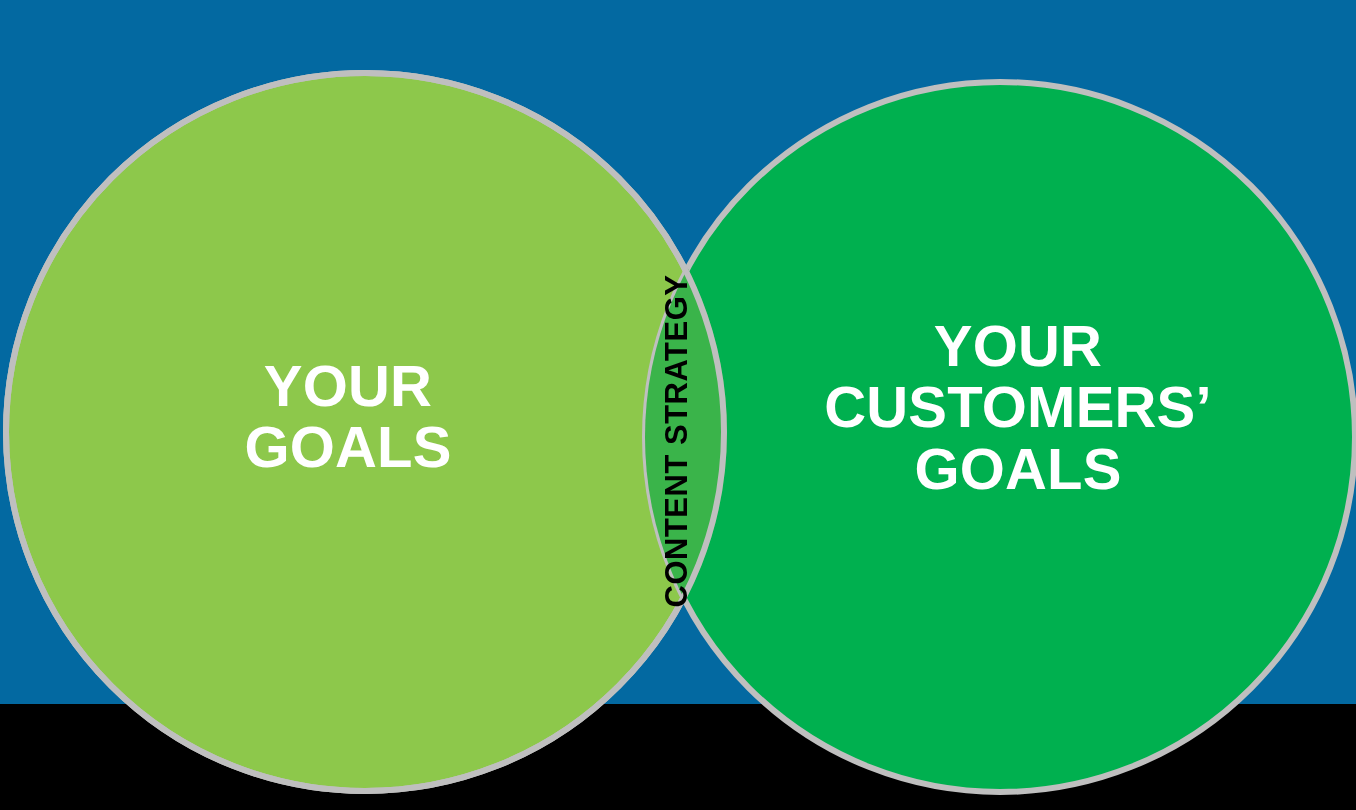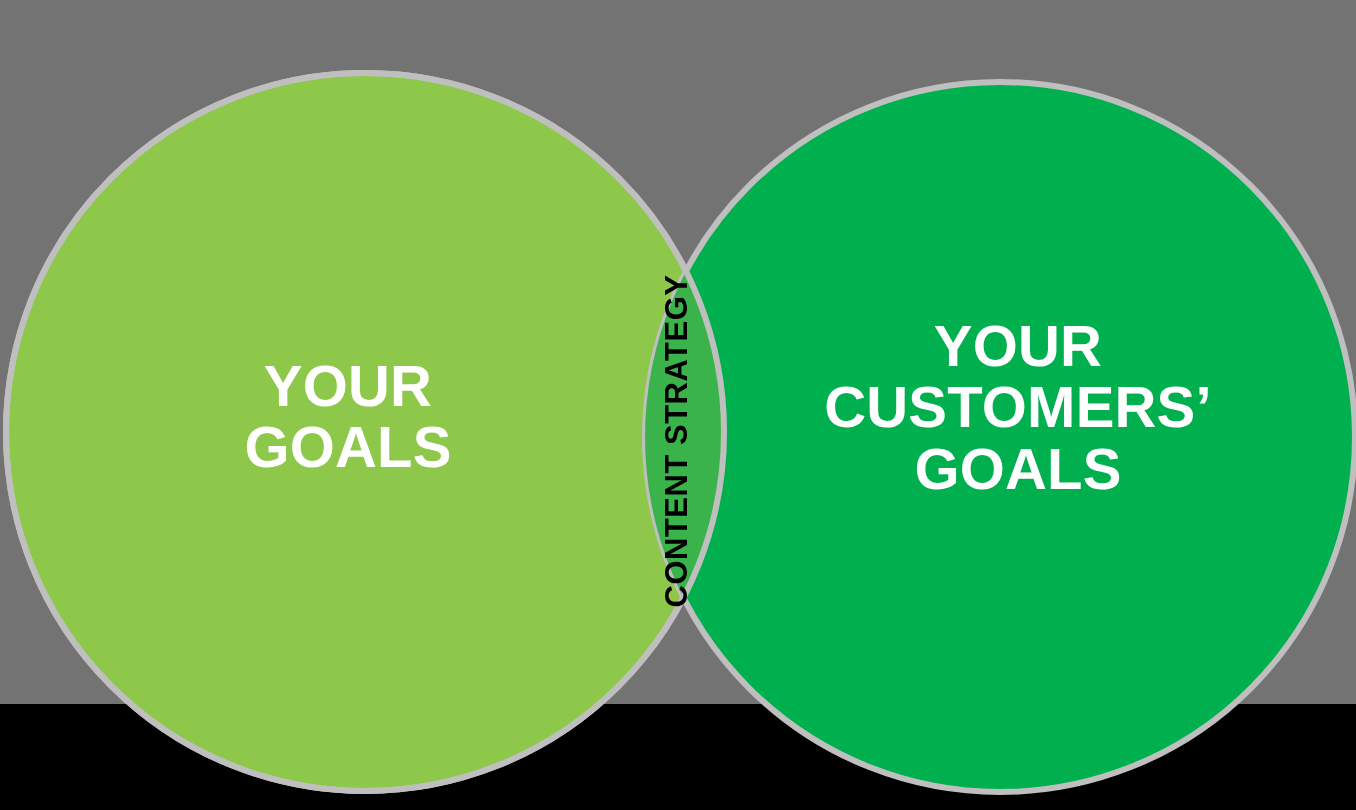--- a/index.html
+++ b/index.html
@@ -11,21 +11,21 @@
   body {
     width: 1356px;
     height: 810px;
     overflow: hidden;
     font-family: "Liberation Sans", sans-serif;
   }
   #venn-stage {
     position: relative;
     width: 1356px;
     height: 704px;
-    background: #737373;
+    background: #0369a1;
   }
   #venn-svg {
     position: absolute;
     top: 0;
     left: 0;
     width: 1356px;
     height: 810px;
     display: block;
   }
   .circle-label {

